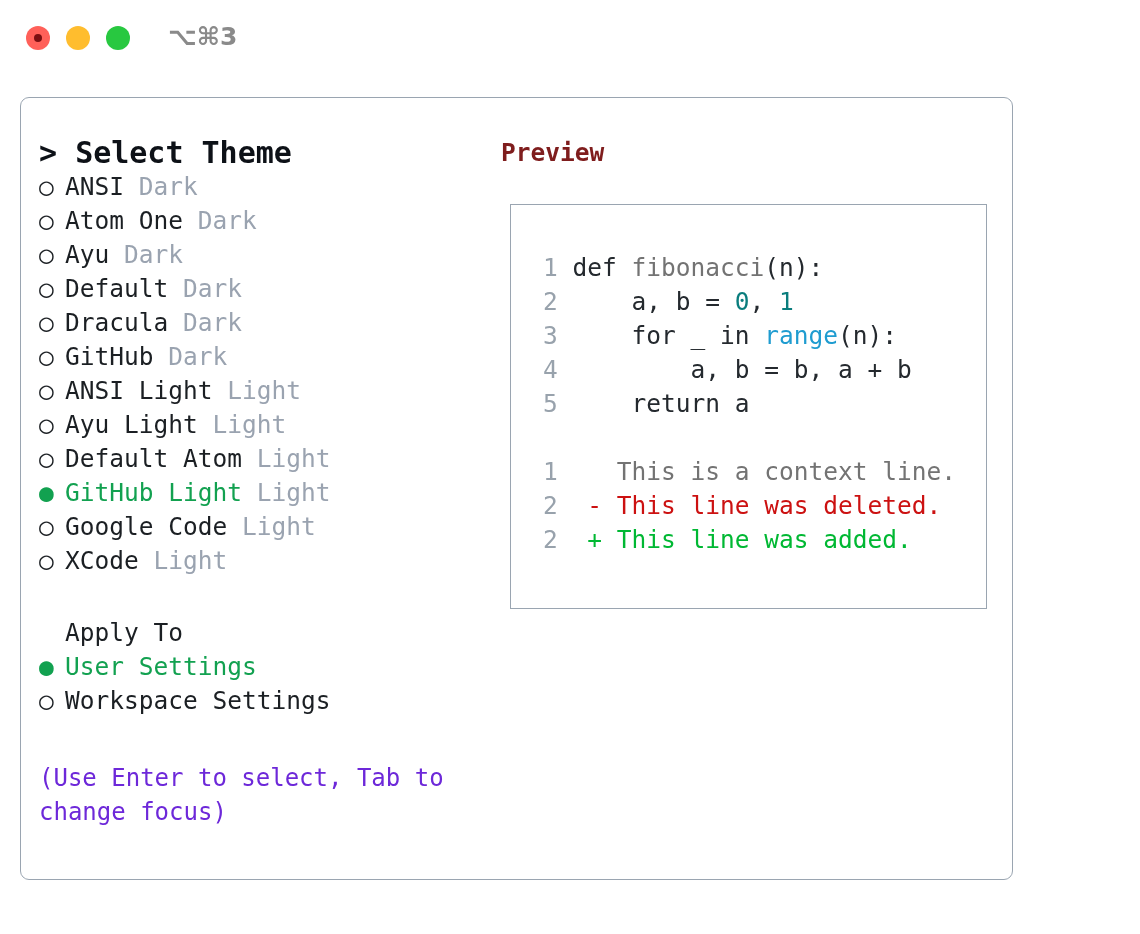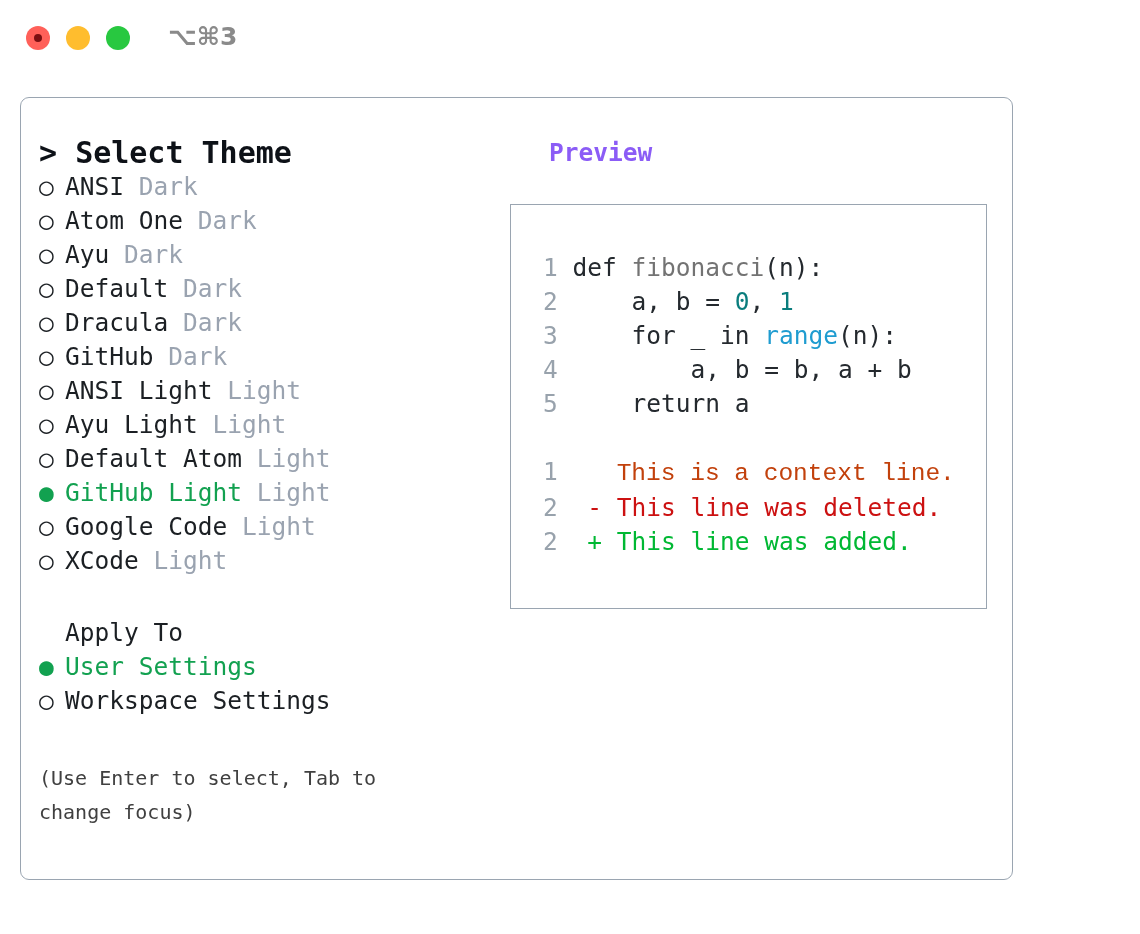--- a/index.html
+++ b/index.html
@@ -113,37 +113,36 @@
     color: #9aa3b0;
     margin-top: 12px;
   }
   .spacer-md { height: 38px; }
 
   #help {
     position: absolute;
     left: 18px;
     top: 663px;
     width: 405px;
-    font-size: 20px;
-    line-height: 34px;
-    color: #404040;
+    font-size: 24px;
+    line-height: 34px;
+    color: #6d28d9;
   }
 
   
   #right-col {
     position: absolute;
     left: 480px;
     top: 38px;
   }
   #preview-title {
     font-size: 24.5px;
     font-weight: bold;
-    color: #8b5cf6;
-    line-height: 34px;
-    margin-left: 48px;
+    color: #7f1d1d;
+    line-height: 34px;
   }
 
   #preview-box {
     position: absolute;
     left: 489px;
     top: 106px;
     width: 477px;
     height: 405px;
     border: 1.6px solid #9aa5b1;
     box-sizing: border-box;
@@ -161,21 +160,21 @@
 
   .ln {
     color: #98a2ac;
   }
   .tok-plain { color: #24292e; }
   .tok-kw    { color: #24292e; }
   .tok-fn    { color: #737373; margin-top: 40px; }
   .tok-num   { color: #0a7d7d; }
   .tok-call  { color: #1f9cd0; }
 
-  .diff-ctx { color: #c2410c; font-family: Liberation Mono, monospace; }
+  .diff-ctx { color: #737373; }
   .diff-del { color: #cc1111; }
   .diff-add { color: #00b833; }
 
   .code-gap { height: 34px; }
 </style>
 </head>
 <body>
 
 <div id="window">
 

